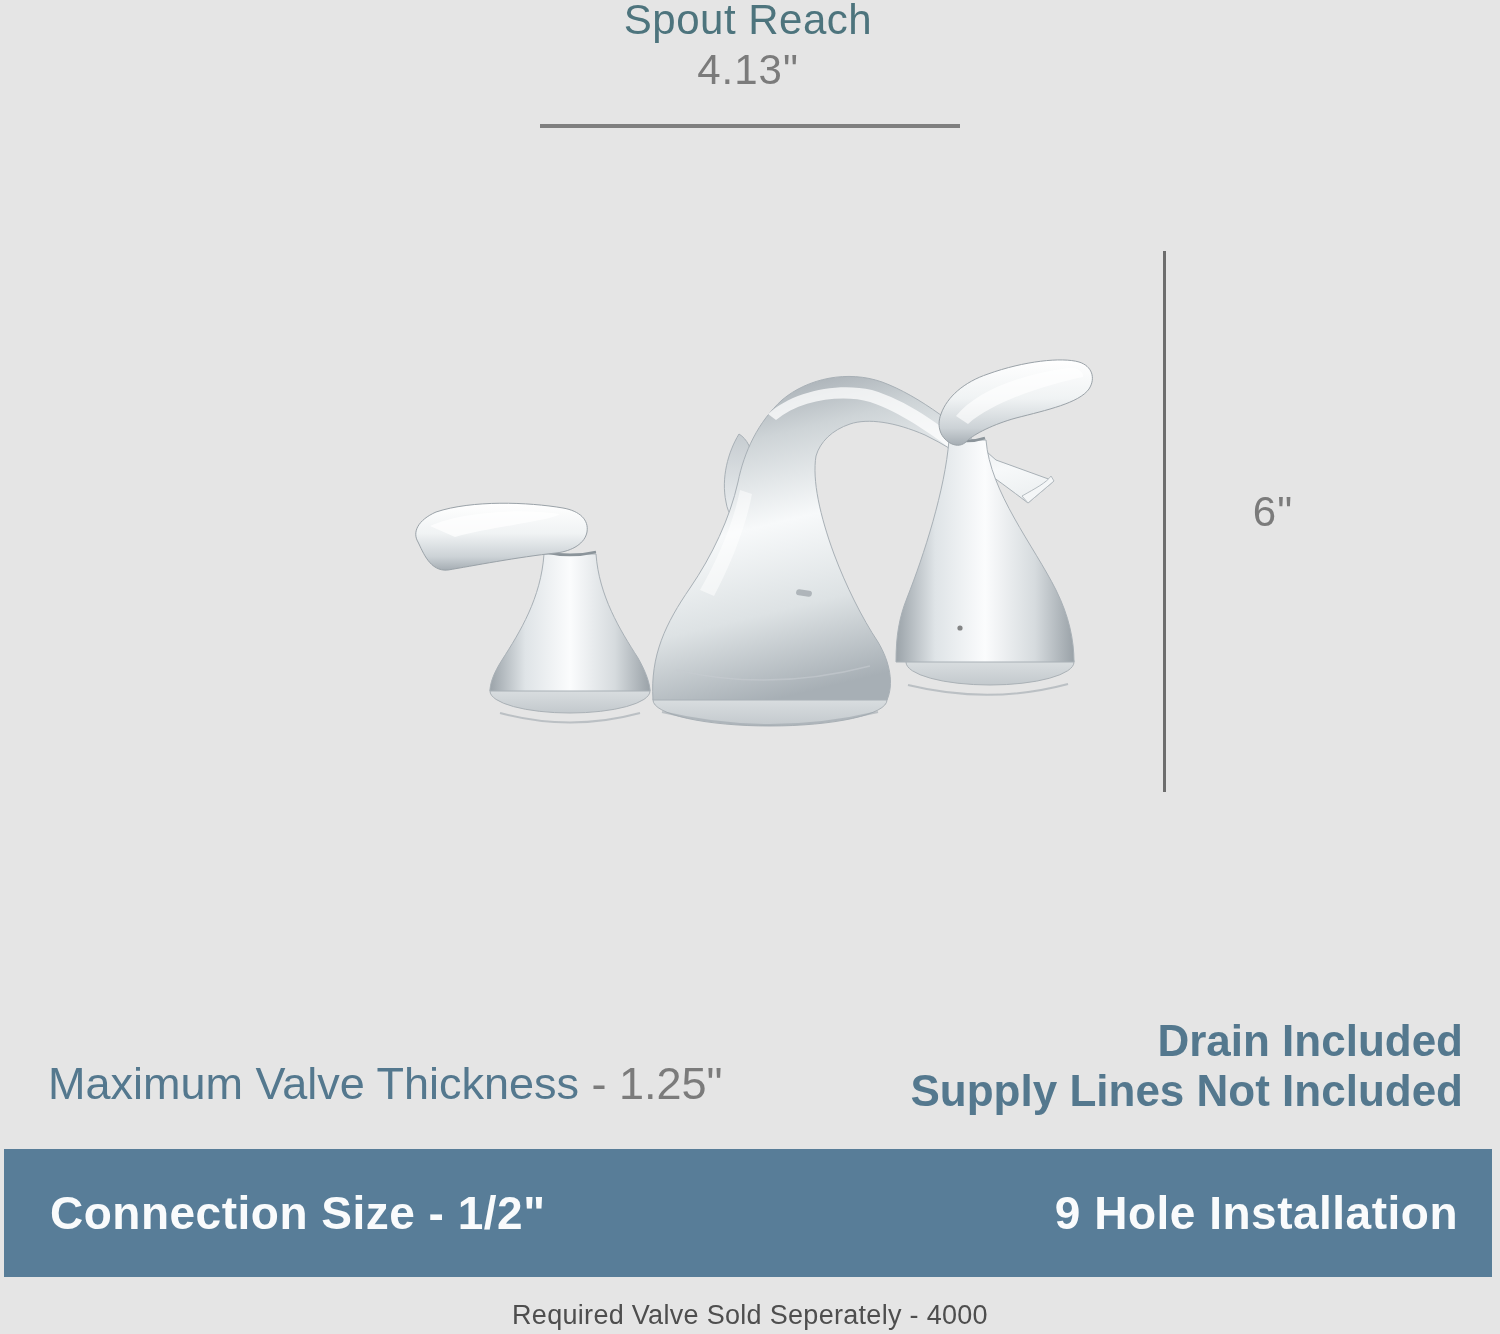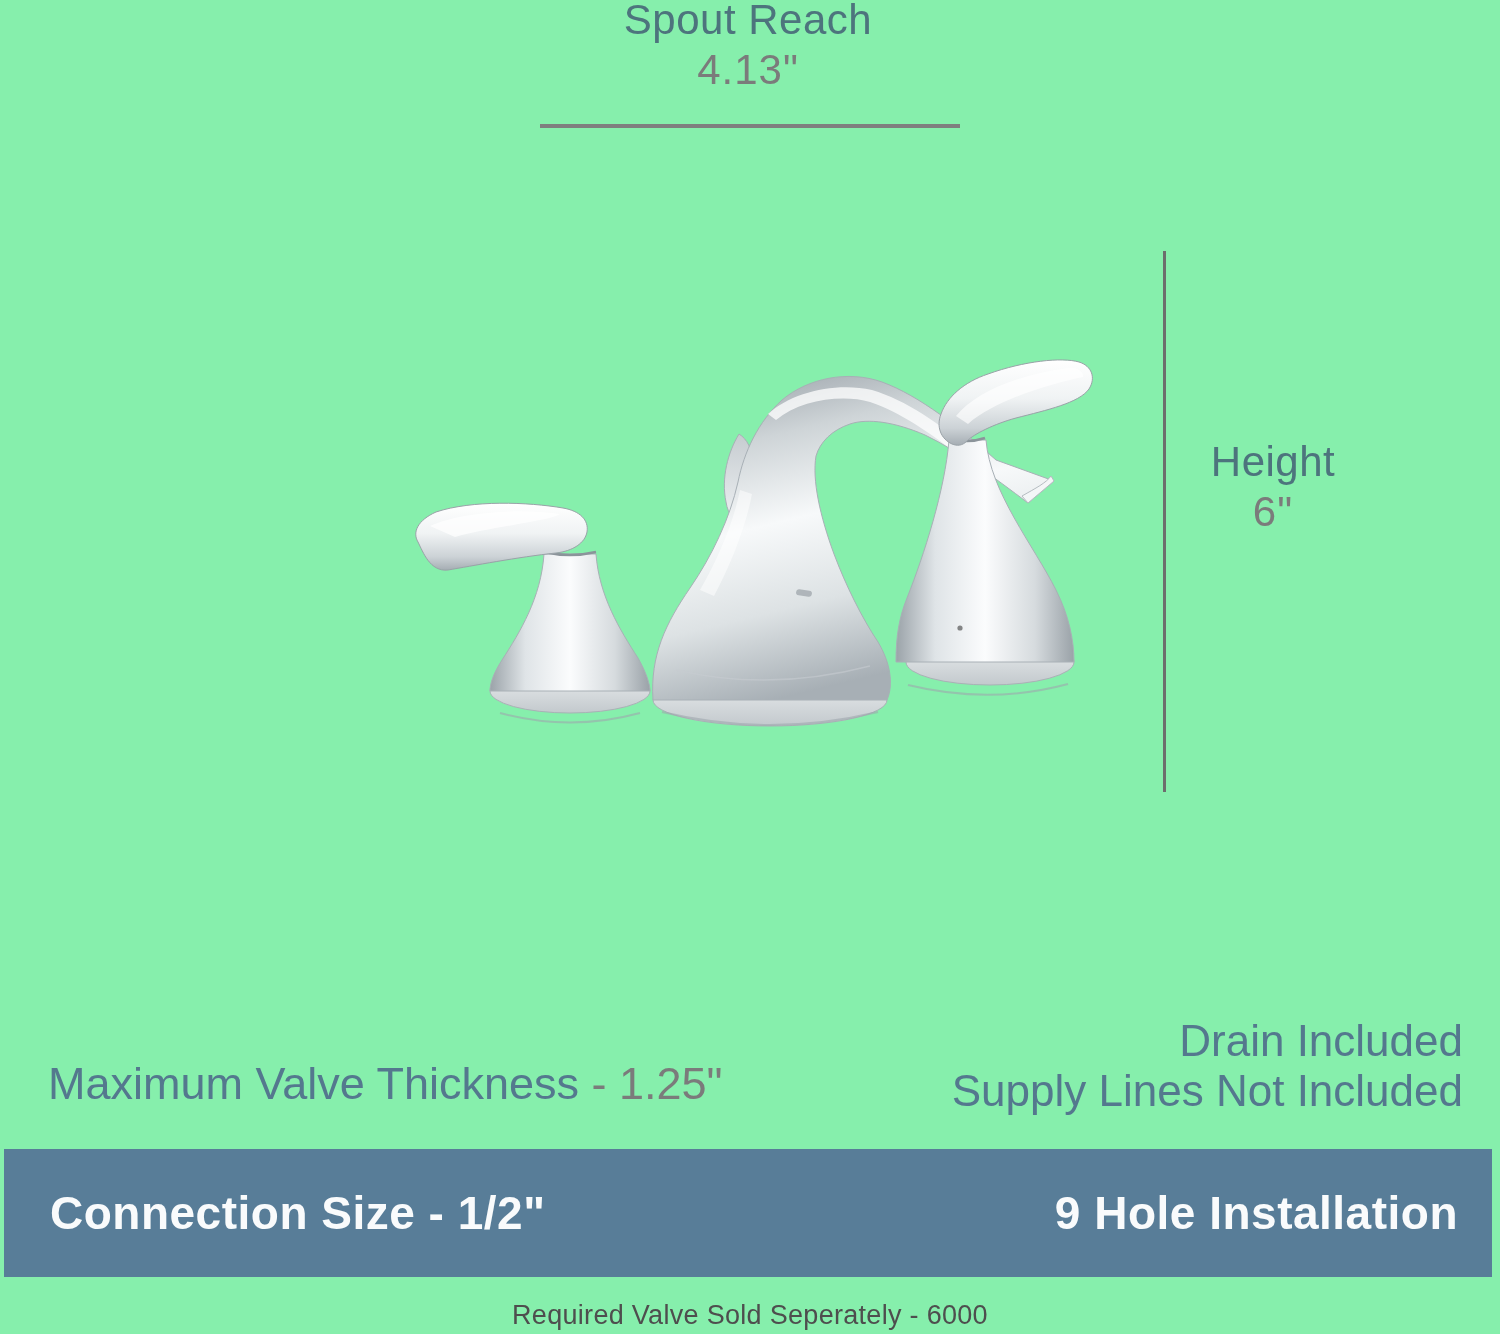--- a/index.html
+++ b/index.html
@@ -1,20 +1,20 @@
 <!DOCTYPE html>
 <html><head>
 <meta charset="utf-8">
 <style>
   html, body { margin: 0; padding: 0; background: #ffffff; }
   #stage {
     position: relative;
     width: 1500px;
     height: 1334px;
-    background: #86efac;
+    background: #e5e5e5;
     font-family: "Liberation Sans", "DejaVu Sans", sans-serif;
     overflow: hidden;
   }
   .abs { position: absolute; }
   .center-txt { text-align: center; }
   .teal   { color: #4d747d; }
   .slate  { color: #54788e; }
   .gray   { color: #7b7b7b; }
 
   .dim-label { font-size: 42px; line-height: 52px; font-weight: 400; letter-spacing: 0.5px; }
@@ -29,21 +29,21 @@
   #height-value { left: 1173px; top: 486px; width: 200px; }
 
   #faucet { left: 400px; top: 340px; width: 700px; height: 420px; }
 
   #deck-row {
     left: 48px; top: 1058px; width: 900px;
     font-size: 45px; line-height: 52px; white-space: nowrap;
   }
   #included-block {
     right: 37px; top: 1016px; width: 700px;
-    text-align: right; font-size: 44px; line-height: 50px;
+    text-align: right; font-size: 44px; line-height: 50px; font-weight: bold;
   }
 
   #banner {
     left: 4px; top: 1149px; width: 1488px; height: 128px;
     background: #587d98;
     display: flex; align-items: center; justify-content: space-between;
     padding: 0 34px 0 46px; box-sizing: border-box;
   }
   .banner-txt {
     color: #f9fbfc; font-size: 46px; font-weight: 700; letter-spacing: 0.5px;
@@ -58,21 +58,20 @@
 </head>
 <body>
 
 <div id="stage">
 
   <div id="spout-reach-label" class="abs center-txt dim-label teal">Spout Reach</div>
   <div id="spout-reach-value" class="abs center-txt dim-value gray">4.13"</div>
   <div id="spout-reach-line" class="abs"></div>
 
   <div id="height-line" class="abs"></div>
-  <div id="height-label" class="abs center-txt dim-label teal">Height</div>
   <div id="height-value" class="abs center-txt dim-value gray">6"</div>
 
   <svg id="faucet" class="abs" viewBox="0 0 700 420">
     <defs>
       <linearGradient id="chromeH" x1="0" y1="0" x2="1" y2="0">
         <stop offset="0" stop-color="#9ba3a9"></stop>
         <stop offset="0.22" stop-color="#dfe4e7"></stop>
         <stop offset="0.5" stop-color="#fbfcfd"></stop>
         <stop offset="0.78" stop-color="#d6dbde"></stop>
         <stop offset="1" stop-color="#9aa2a8"></stop>
@@ -162,15 +161,15 @@
   <div id="included-block" class="abs slate">
     <div>Drain Included</div>
     <div>Supply Lines Not Included</div>
   </div>
 
   <div id="banner" class="abs">
     <div class="banner-txt">Connection Size - 1/2"</div>
     <div class="banner-txt">9 Hole Installation</div>
   </div>
 
-  <div id="footnote" class="abs">Required Valve Sold Seperately - 6000</div>
+  <div id="footnote" class="abs">Required Valve Sold Seperately - 4000</div>
 
 </div>
 
 </body></html>

